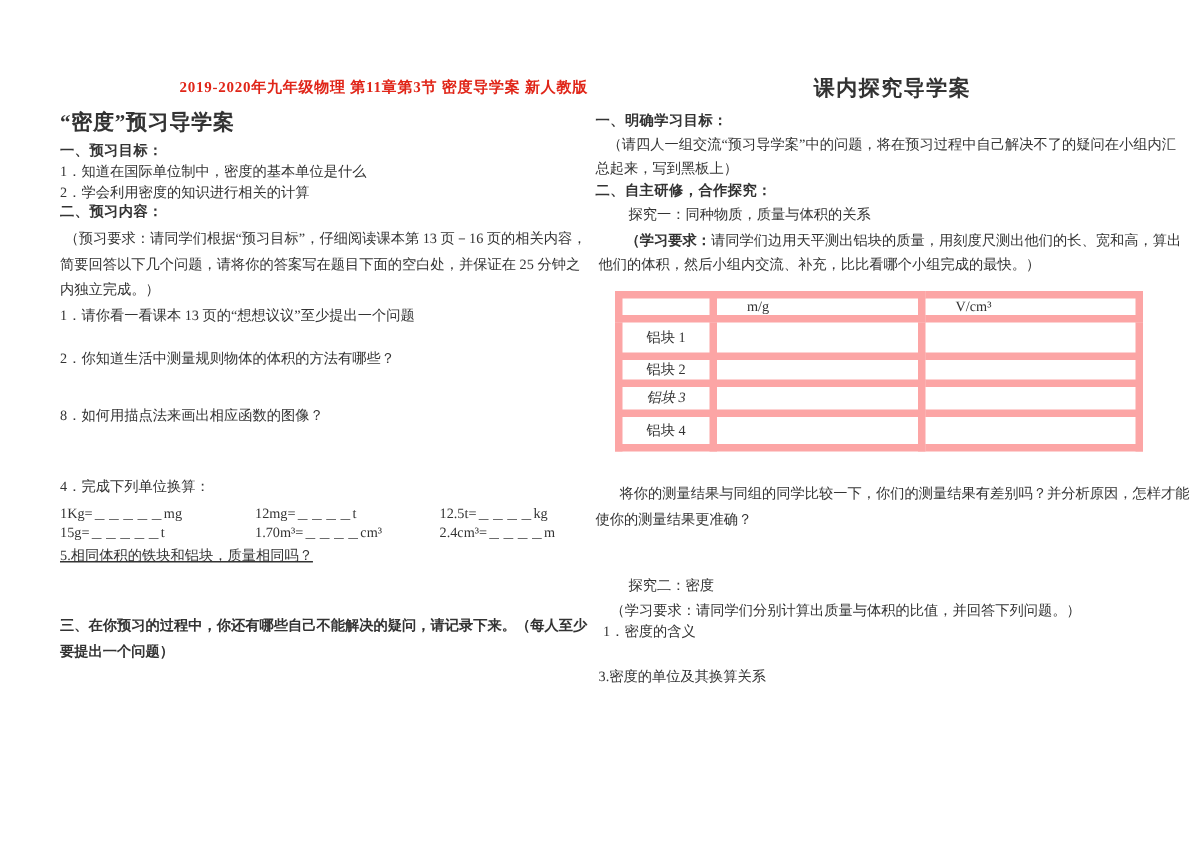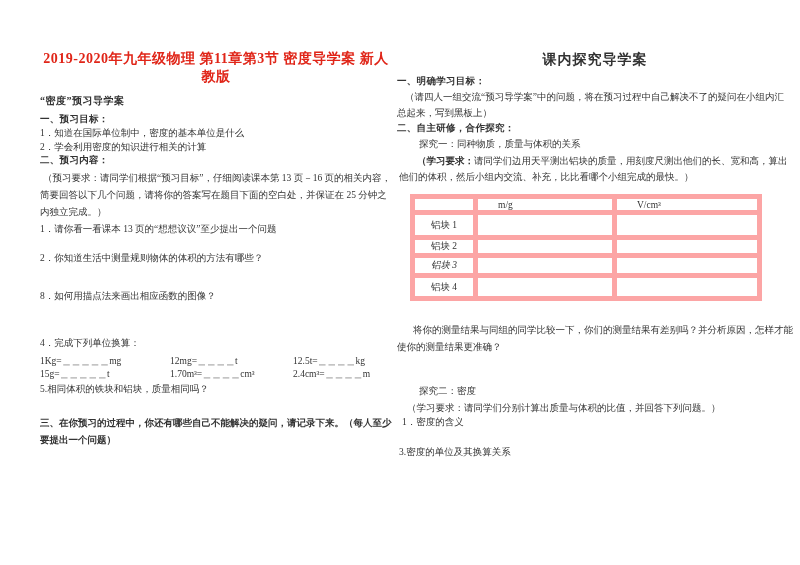--- a/index.html
+++ b/index.html
@@ -13,29 +13,29 @@
     font-size:9.5px;
     overflow:hidden;
   }
   .col { position:absolute; top:50px; }
   .col-left  { left:40px;  width:352px; }
   .col-right { left:397px; width:396px; }
 
   .doc-title-red {
     color:#e02518;
     font-weight:bold;
-    font-size:14px;
-    text-align:center;
+    font-size:10px;
+    text-align:right;
     letter-spacing:0.5px;
     line-height:18px;
     margin-bottom:6px;
   }
   .h1-left {
     font-weight:bold;
-    font-size:10px;
+    font-size:14px;
     line-height:18px;
     margin-bottom:3px;
     letter-spacing:0.5px;
   }
   .h1-right {
     font-weight:bold;
     font-size:14px;
     text-align:center;
     line-height:20px;
     margin-bottom:5px;
@@ -48,21 +48,21 @@
   .l-goal1 { margin-top:1px; }
   .l-req   { text-indent:3px; margin-top:3px; }
   .l-q1 { margin-top:2px; margin-bottom:15px; }
   .l-q2 { margin-bottom:25px; }
   .l-q3 { margin-bottom:33px; }
   .l-q4 { margin-bottom:5px; }
   .conv-row { display:flex; line-height:13px; }
   .conv-row .c0 { width:130px; }
   .conv-row .c1 { width:123px; }
   .conv-row .c2 { flex:1; }
-  .l-q5 { margin-top:2px; margin-bottom:18px; }
+  .l-q5 { margin-top:2px; margin-bottom:31px;text-decoration:underline; }
   .l-q6 { margin-bottom:27px; }
   .l-sec3 { font-weight:bold; line-height:17px; }
 
   .r-note1 { text-indent:8px; line-height:16px; }
   .r-sec2  { margin-top:1px; }
   .r-exp1  { margin-left:22px; margin-top:2px; line-height:14px; }
   .r-req1  { text-indent:18px; margin-left:2px; margin-top:2px; line-height:16px; }
   .r-req1 .bold-prefix { font-weight:bold;text-align:right; }
 
   table.measure {

